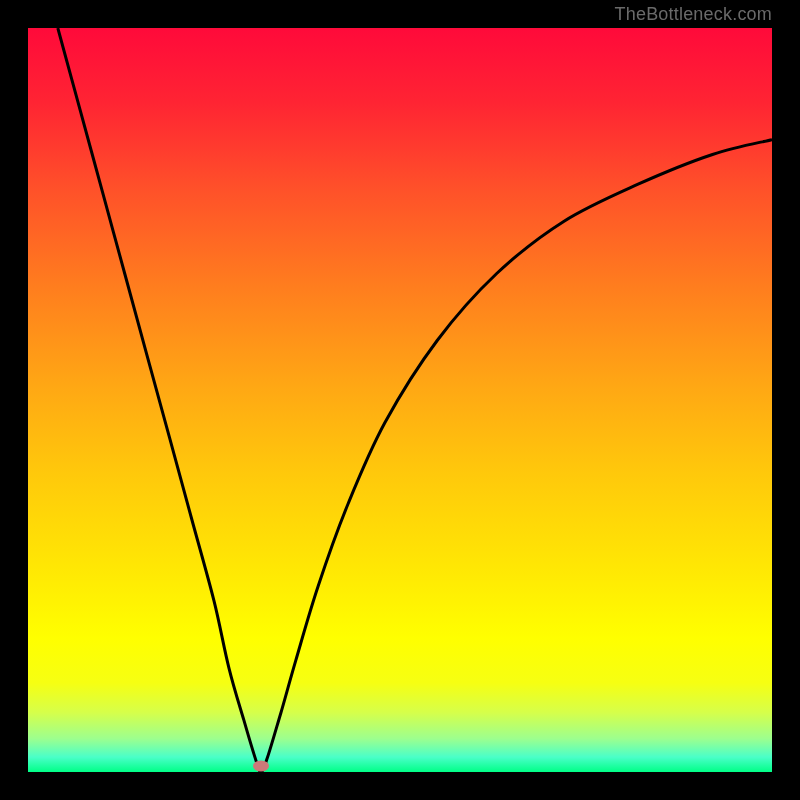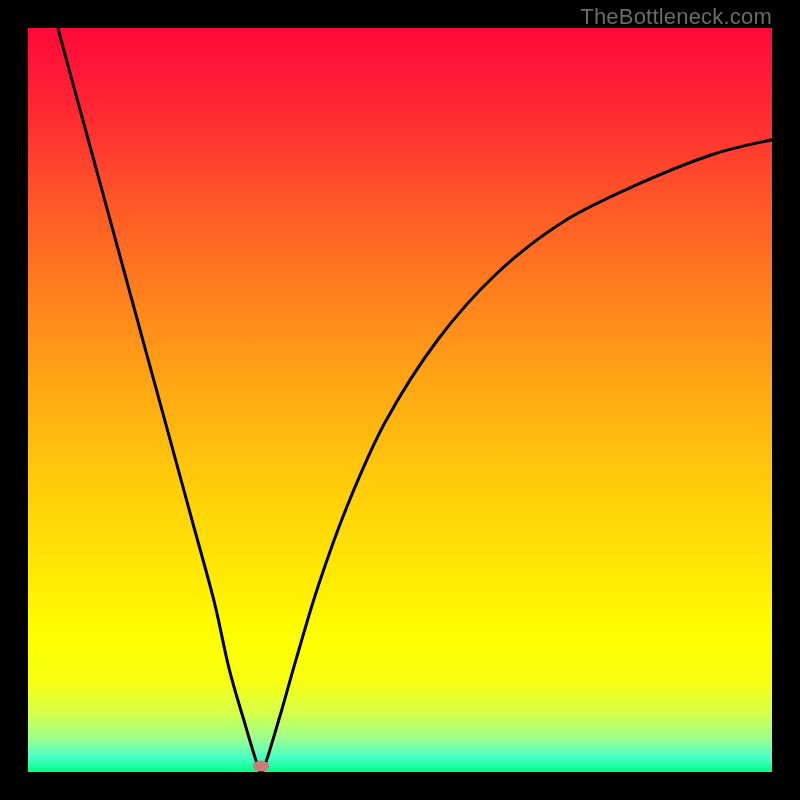--- a/index.html
+++ b/index.html
@@ -31,21 +31,21 @@
   }
   .curve-svg {
     position: absolute;
     inset: 0;
   }
   .watermark {
     position: absolute;
     top: 4px;
     right: 28px;
     color: #6a6a6a;
-    font-size: 22px;
+    font-size: 18px;
     font-weight: 500;
     letter-spacing: 0.2px;
   }
   .dot {
     position: absolute;
     width: 16px;
     height: 11px;
     background: #cb7a79;
     border-radius: 50%;
     transform: translate(-50%, -50%);

